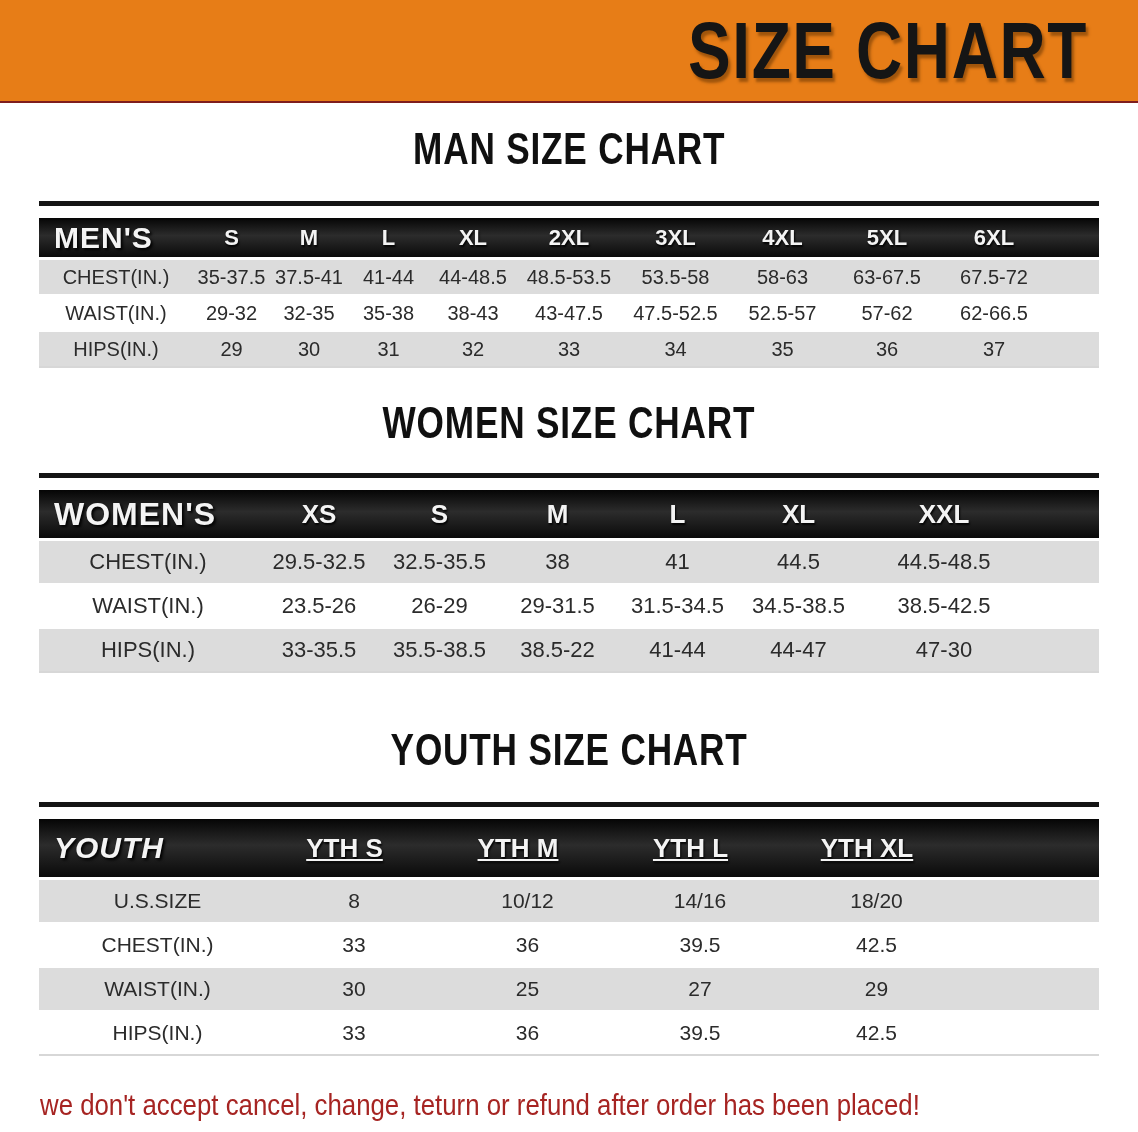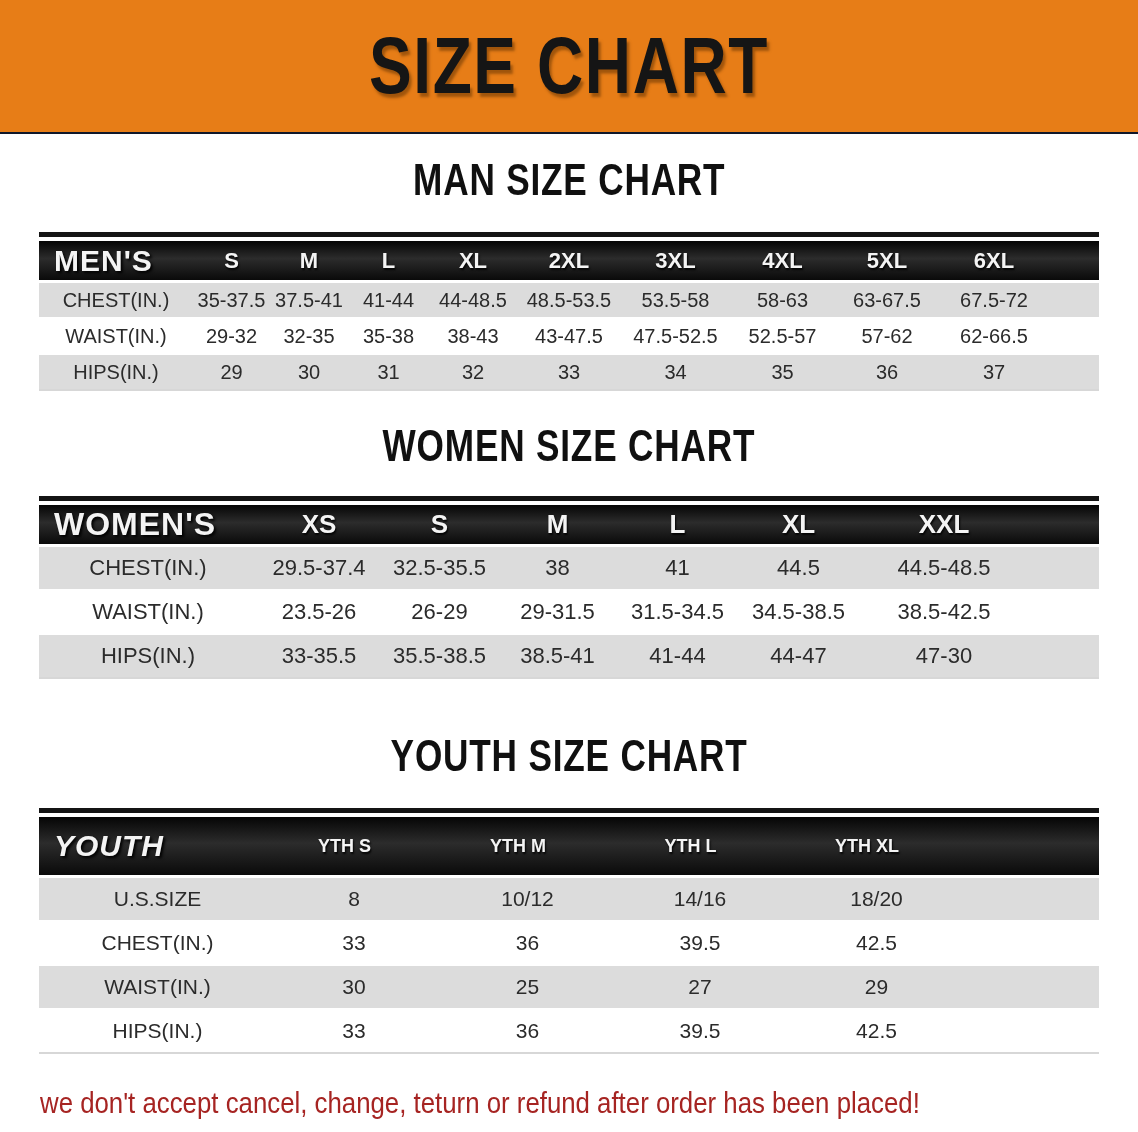--- a/index.html
+++ b/index.html
@@ -6,26 +6,26 @@
   html, body { width: 1138px; overflow: hidden; }
   body {
     height: 1132px;
     background: #ffffff;
     font-family: "Liberation Sans", sans-serif;
     color: #222;
   }
 
   
   .banner {
-    height: 134px;
+    height: 103px;
     background: var(--banner-bg, #e77d17);
     display: flex;
     align-items: center;
-    justify-content: center;
-    border-bottom: 2px solid #0f172a;
+    justify-content: flex-end;
+    border-bottom: 2px solid #7f1d1d;
   }
   .banner-title {
     display: inline-block;
     font-size: 80px;
     font-weight: 800;
     letter-spacing: 2px;
     color: #151515;
     transform: scaleX(0.80);
     text-shadow: 3px 4px 3px rgba(90,45,0,0.50);
     white-space: nowrap;
@@ -54,21 +54,21 @@
   .topbar {
     width: 1060px;
     height: 5px;
     margin: 20px auto 2px auto;
     background: #141414;
   }
   .sec-women .topbar { margin-top: 18px; }
 
   table.size-table {
     width: 1060px;
-    margin: 4px auto;
+    margin: 12px auto;
     border-collapse: separate;
     border-spacing: 0;
     table-layout: fixed;
   }
   .size-table thead th {
     background: linear-gradient(180deg, #050505 0%, var(--header-row-bg, #2c2c2c) 45%, #0a0a0a 100%);
     color: #f4f4f4;
     border-bottom: 3px solid #ffffff;
     vertical-align: middle;
   }
@@ -92,28 +92,28 @@
   }
   .size-table tbody tr:nth-child(odd) td { background: var(--stripe-bg, #dcdcdc); }
   .size-table tbody tr:nth-child(even) td { background: #ffffff; }
   .size-table tbody tr:last-child td { border-bottom: 2px solid #d7d7d7; }
 
   .t-men   thead th { height: 42px; }
   .t-men   .tbl-label { font-size: 30px; }
   .t-men   .size-head { font-size: 22px; }
   .t-men   td { height: 36px; font-size: 20px; }
 
-  .t-women thead th { height: 42px; }
+  .t-women thead th { height: 51px; }
   .t-women .tbl-label { font-size: 32px; }
   .t-women .size-head { font-size: 26px; }
   .t-women td { height: 44px; font-size: 22px; }
 
   .t-youth thead th { height: 61px; }
   .t-youth .tbl-label { font-size: 30px; font-style: italic; }
-  .t-youth .size-head { font-size: 18px; }
+  .t-youth .size-head { font-size: 26px; text-decoration: underline; }
   .t-youth td { height: 44px; font-size: 21px; padding-left: 19px; }
 
   
   .notice {
     margin-top: 26px;
     padding-left: 40px;
     color: var(--notice-color, #a62422);
   }
   .notice p { line-height: 45px; white-space: nowrap; }
   .notice .condensed-line {
@@ -232,21 +232,21 @@
             <th class="size-head">M</th>
             <th class="size-head">L</th>
             <th class="size-head">XL</th>
             <th class="size-head">XXL</th>
             <th class="filler"></th>
           </tr>
         </thead>
       <tbody>
           <tr>
             <td class="row-label">CHEST(IN.)</td>
-            <td class="cell">29.5-37.4</td>
+            <td class="cell">29.5-32.5</td>
             <td class="cell">32.5-35.5</td>
             <td class="cell">38</td>
             <td class="cell">41</td>
             <td class="cell">44.5</td>
             <td class="cell">44.5-48.5</td>
             <td class="filler"></td>
           </tr>
           <tr>
             <td class="row-label">WAIST(IN.)</td>
             <td class="cell">23.5-26</td>
@@ -254,21 +254,21 @@
             <td class="cell">29-31.5</td>
             <td class="cell">31.5-34.5</td>
             <td class="cell">34.5-38.5</td>
             <td class="cell">38.5-42.5</td>
             <td class="filler"></td>
           </tr>
           <tr>
             <td class="row-label">HIPS(IN.)</td>
             <td class="cell">33-35.5</td>
             <td class="cell">35.5-38.5</td>
-            <td class="cell">38.5-41</td>
+            <td class="cell">38.5-22</td>
             <td class="cell">41-44</td>
             <td class="cell">44-47</td>
             <td class="cell">47-30</td>
             <td class="filler"></td>
           </tr>
         </tbody>
     </table>
   </section>
 
   <section class="sec-youth">

